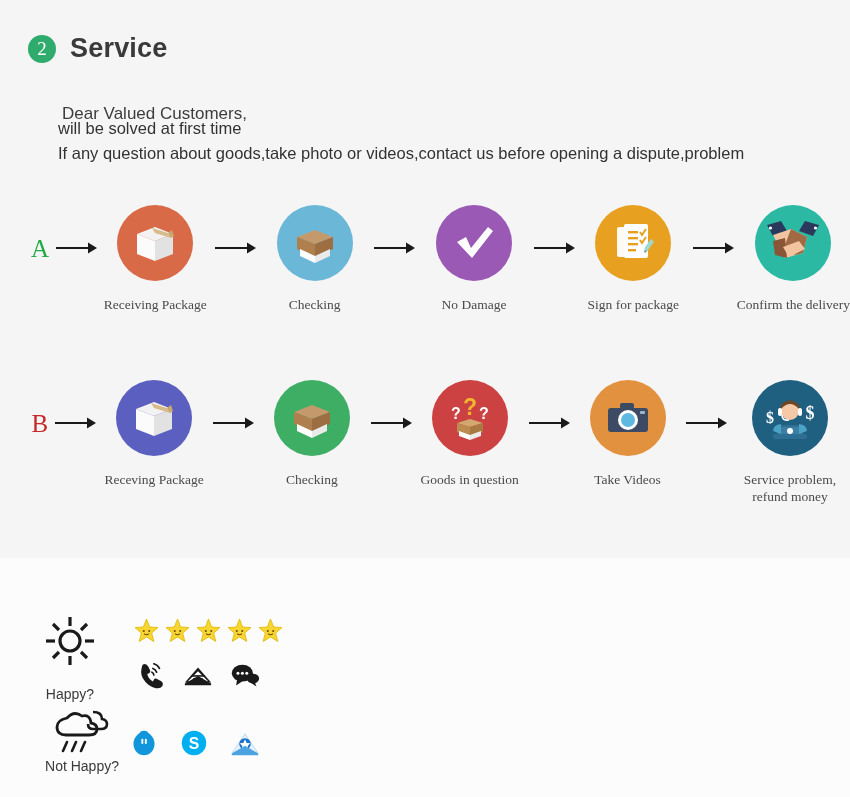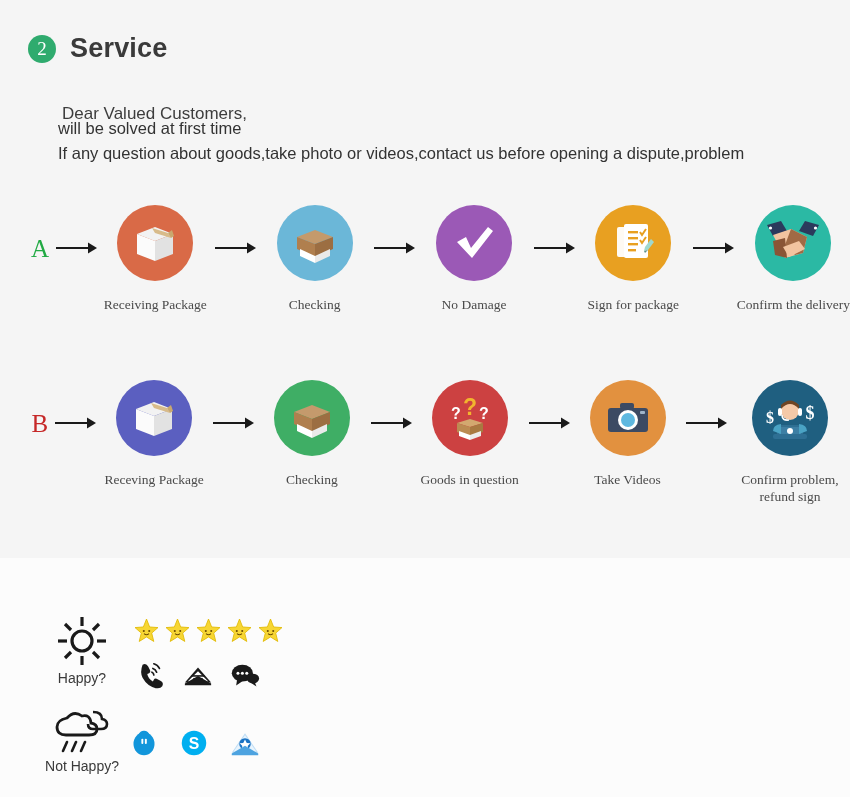--- a/index.html
+++ b/index.html
@@ -138,21 +138,21 @@
     background: #fcfcfc;
   }
 
   .mood-block {
     position: absolute;
     display: flex;
     flex-direction: column;
     align-items: center;
     width: 92px;
   }
-  #mood-happy  { left: 36px; top: 56px; }
+  #mood-happy  { left: 24px; top: 56px; gap: 16px; }
   #mood-unhappy{ left: 36px; top: 148px; text-align: center; }
   .mood-label {
     margin-top: 2px;
     font-size: 14px;
     color: #3a3a3a;
   }
 
   .icon-row {
     position: absolute;
     display: flex;
@@ -397,21 +397,21 @@
           <rect x="39" y="21" width="4" height="8" rx="2" fill="#ffffff"></rect>
           <path d="M23 28 Q23 34 30 33" fill="none" stroke="#ffffff" stroke-width="1.6"></path>
           <rect x="18" y="38" width="26" height="12" rx="2" fill="#2e6f93"></rect>
           <rect x="20" y="40" width="22" height="9" fill="#3d7fa4"></rect>
           <circle cx="31" cy="44" r="3" fill="#ffffff"></circle>
           <path d="M14 44 Q14 38 22 37 L22 47 Z" fill="#4aa3c4"></path>
           <path d="M48 44 Q48 38 40 37 L40 47 Z" fill="#4aa3c4"></path>
           <rect x="14" y="47" width="34" height="5" rx="2" fill="#2e6f93"></rect>
         </svg>
       </div>
-      <div class="flow-label two-line">Confirm problem, refund sign</div>
+      <div class="flow-label two-line">Service problem, refund money</div>
     </div>
   </div>
 </div>
 
 <div class="contact-section">
 
   <div class="mood-block" id="mood-happy">
     <svg width="54" height="54" viewBox="0 0 54 54">
       <circle cx="27" cy="27" r="10" fill="none" stroke="#1a1a1a" stroke-width="3.2"></circle>
       <g stroke="#1a1a1a" stroke-width="3.2" stroke-linecap="butt">

